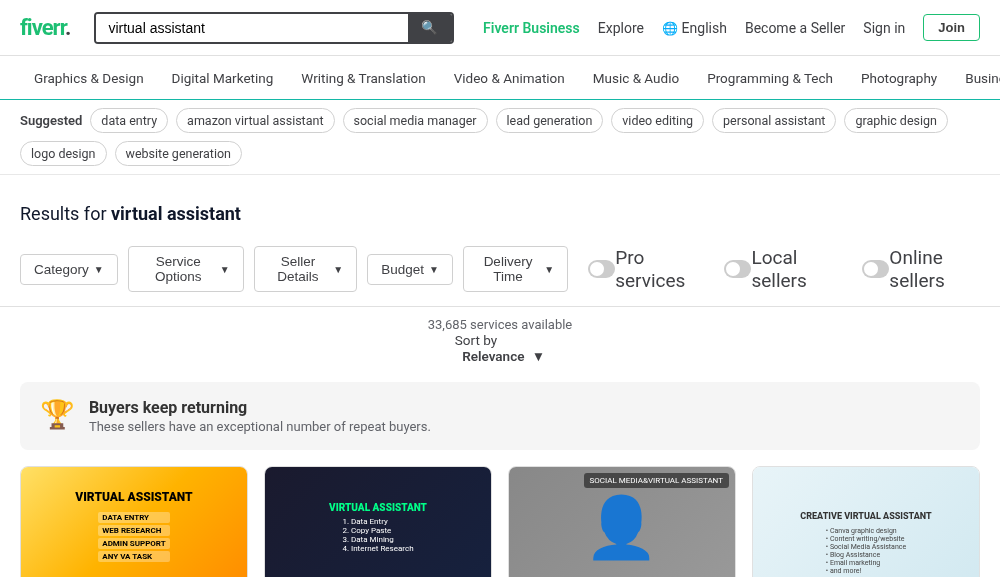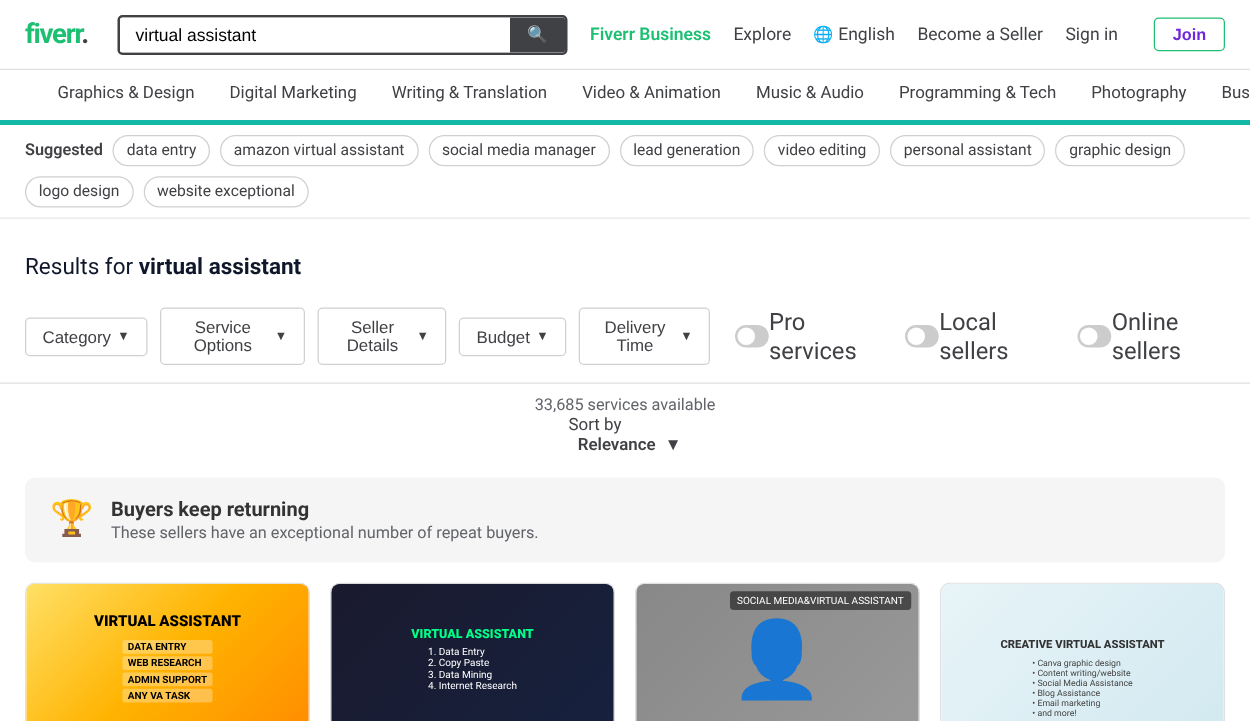--- a/index.html
+++ b/index.html
@@ -9,24 +9,24 @@
     .header { display: flex; align-items: center; padding: 0 20px; height: 56px; border-bottom: 1px solid #e0e0e0; gap: 16px; }
     .logo { font-size: 22px; font-weight: 700; color: #1dbf73; letter-spacing: -1px; margin-right: 8px; }
     .logo span { color: #404145; }
     .search-bar { display: flex; flex: 1; max-width: 360px; border: 2px solid #404145; border-radius: 4px; overflow: hidden; }
     .search-bar input { flex: 1; padding: 6px 12px; border: none; outline: none; font-size: 14px; }
     .search-btn { background: #404145; border: none; padding: 0 14px; cursor: pointer; color: #fff; display: flex; align-items: center; }
     .header-links { display: flex; align-items: center; gap: 18px; margin-left: auto; font-size: 14px; }
     .fiverr-business { color: #1dbf73; font-weight: 600; font-size: 14px; }
     .header-link { color: #404145; text-decoration: none; cursor: pointer; }
     .globe-icon { font-size: 13px; }
-    .join-btn { border: 1.5px solid #1dbf73; color: #6d28d9; padding: 5px 14px; border-radius: 4px; font-weight: 600; cursor: pointer; background: #fff; font-size: 13px; margin-left: 11px; }
-
-    
-    .nav { display: flex; align-items: flex-end; padding: 0 32px; height: 44px; border-bottom: 4px solid #14b8a6; gap: 0; overflow-x: hidden; }
+    .join-btn { border: 1.5px solid #1dbf73; color: #404040; padding: 5px 14px; border-radius: 4px; font-weight: 600; cursor: pointer; background: #fff; font-size: 13px; }
+
+    
+    .nav { display: flex; align-items: center; padding: 0 20px; height: 44px; border-bottom: 1px solid #14b8a6; gap: 0; overflow-x: hidden; }
     .nav-item { padding: 0 14px; font-size: 13.5px; color: #404145; cursor: pointer; white-space: nowrap; height: 44px; display: flex; align-items: center; text-decoration: none; }
 
     
     .tags-bar { display: flex; align-items: center; padding: 8px 20px; gap: 8px; border-bottom: 1px solid #e8e8e8; flex-wrap: wrap; }
     .tag-suggested { font-weight: 600; font-size: 13px; color: #404145; }
     .tag { padding: 4px 10px; border: 1px solid #d0d0d0; border-radius: 16px; font-size: 12.5px; color: #404145; cursor: pointer; white-space: nowrap; }
 
     
     .results-header { padding: 28px 20px 12px; }
     .results-title { font-size: 18px; font-weight: 400; color: #0f172a; }
@@ -117,21 +117,21 @@
 <div class="tags-bar">
   <span class="tag-suggested">Suggested</span>
   <span class="tag">data entry</span>
   <span class="tag">amazon virtual assistant</span>
   <span class="tag">social media manager</span>
   <span class="tag">lead generation</span>
   <span class="tag">video editing</span>
   <span class="tag">personal assistant</span>
   <span class="tag">graphic design</span>
   <span class="tag">logo design</span>
-  <span class="tag">website exceptional</span>
+  <span class="tag">website generation</span>
 </div>
 
 <div class="results-header">
   <h1 class="results-title">
     <span>Results for</span>
     <strong>virtual assistant</strong>
   </h1>
 </div>
 
 <div class="filters">

